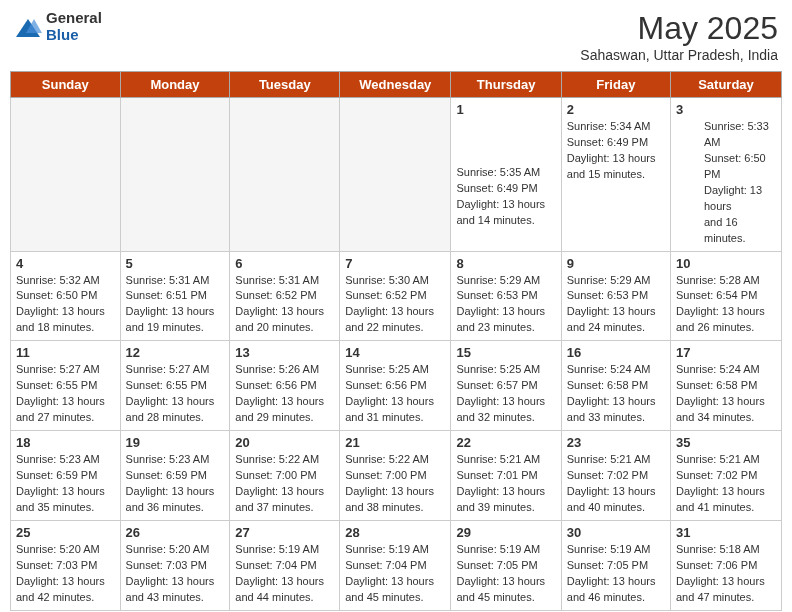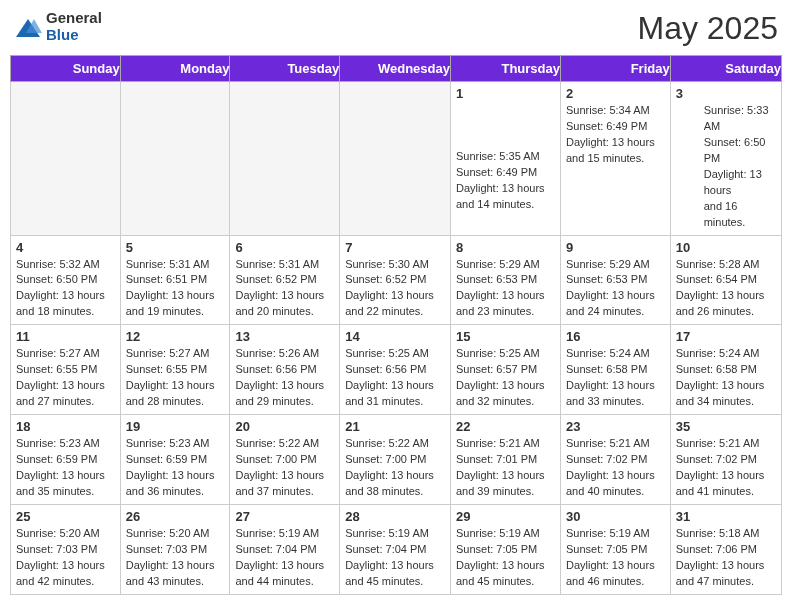--- a/index.html
+++ b/index.html
@@ -51,24 +51,24 @@
     }
     .location {
       font-size: 14px;
       color: #333;
     }
     .calendar {
       width: 100%;
       border-collapse: collapse;
     }
     .calendar th {
-      background-color: #6d28d9;
+      background-color: #c2410c;
       color: white;
-      text-align: right;
-      padding: 5px 0;
+      text-align: center;
+      padding: 5px 6px;
       font-size: 13px;
       border: 1px solid #aaa;
     }
     .calendar td {
       border: 1px solid #ccc;
       vertical-align: top;
       padding: 4px 5px;
       width: 113px;
       min-height: 80px;
       background: #fff;
@@ -102,20 +102,21 @@
       <polygon points="14,4 26,22 2,22" fill="#1a6ab1"></polygon>
       <polygon points="20,4 28,18 12,18" fill="#4a90d9" opacity="0.7"></polygon>
     </svg>
     <div class="logo-text">
       <span class="logo-general">General</span>
       <span class="logo-blue">Blue</span>
     </div>
   </div>
   <div class="title-block">
     <div class="month-year">May 2025</div>
+    <div class="location">Sahaswan, Uttar Pradesh, India</div>
   </div>
 </div>
 
 <table class="calendar">
   <thead>
     <tr>
     <th>Sunday</th>
         <th>Monday</th>
         <th>Tuesday</th>
         <th>Wednesday</th>

